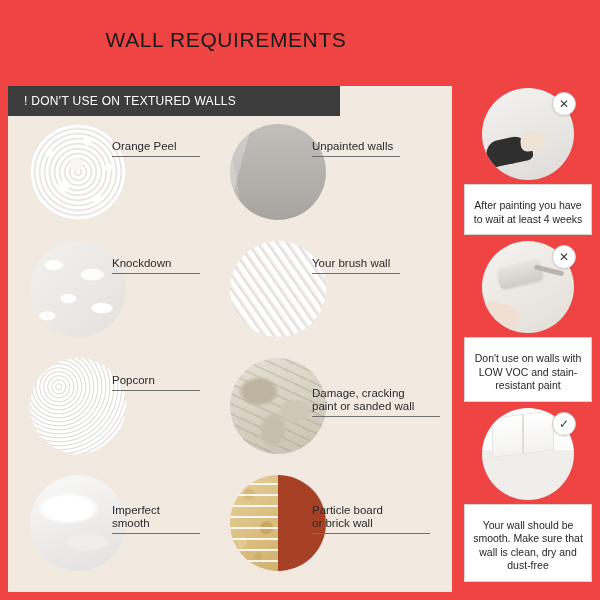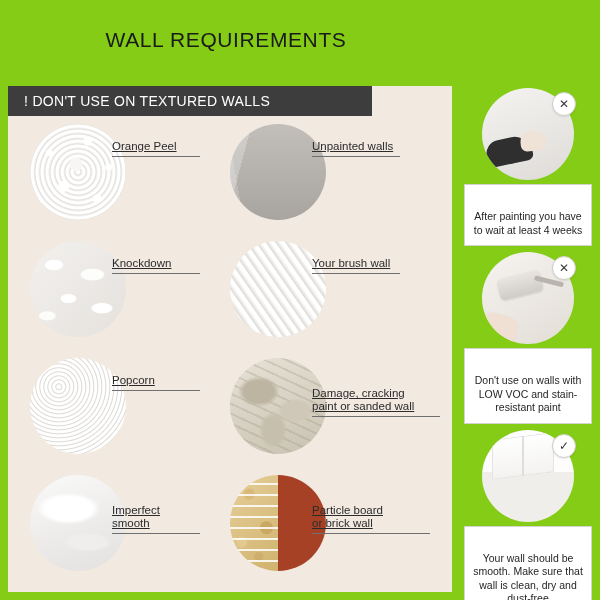--- a/index.html
+++ b/index.html
@@ -11,21 +11,21 @@
     height: 600px;
     background: #ffffff;
     font-family: "Liberation Sans", sans-serif;
     color: #1c1c1c;
     overflow: hidden;
   }
   .page {
     position: relative;
     width: 600px;
     height: 600px;
-    background: #84cc16;
+    background: #ef4444;
   }
   
   .title {
     position: absolute;
     top: 28px;
     left: 0;
     width: 452px;
     text-align: center;
     font-size: 21px;
     letter-spacing: 0.6px;
@@ -38,29 +38,29 @@
     left: 8px;
     top: 86px;
     width: 444px;
     height: 506px;
     background: #f2e9e1;
   }
   .banner {
     position: absolute;
     left: 8px;
     top: 86px;
-    width: 364px;
+    width: 332px;
     height: 30px;
     background: #3d3d3d;
     color: #ffffff;
     display: flex;
     align-items: center;
     padding-left: 16px;
     box-sizing: border-box;
-    font-size: 14px;
+    font-size: 12px;
     letter-spacing: 0.3px;
   }
   
   .grid {
     position: absolute;
     left: 8px;
     top: 122px;
     width: 444px;
     height: 470px;
   }
@@ -79,21 +79,20 @@
     overflow: hidden;
   }
   .cell .label {
     position: absolute;
     left: 104px;
     top: 18px;
     width: 118px;
     font-size: 11.5px;
     line-height: 13px;
     color: #2b2b2b;
-    text-decoration: underline;
   }
   .cell .label .underline {
     display: block;
     border-bottom: 1px solid #6f6f6f;
     width: 88px;
     margin-top: 3px;
   }
   
   .tex-orange-peel {
     background-color: #eceae7;
@@ -286,21 +285,21 @@
     border: 1px solid #cfcbc6;
     display: flex;
     align-items: center;
     justify-content: center;
     font-size: 12px;
     color: #3a3a3a;
     box-shadow: 0 1px 2px rgba(0,0,0,0.08);
   }
   .caption {
     border: 1px solid #d6d2cd;
-    padding: 25px 4px 8px 4px;
+    padding: 14px 4px 8px 4px;
     text-align: center;
     font-size: 10.5px;
     line-height: 13.5px;
     color: #262626;
     background: #ffffff;
   }
 </style>
 </head>
 <body>
 

